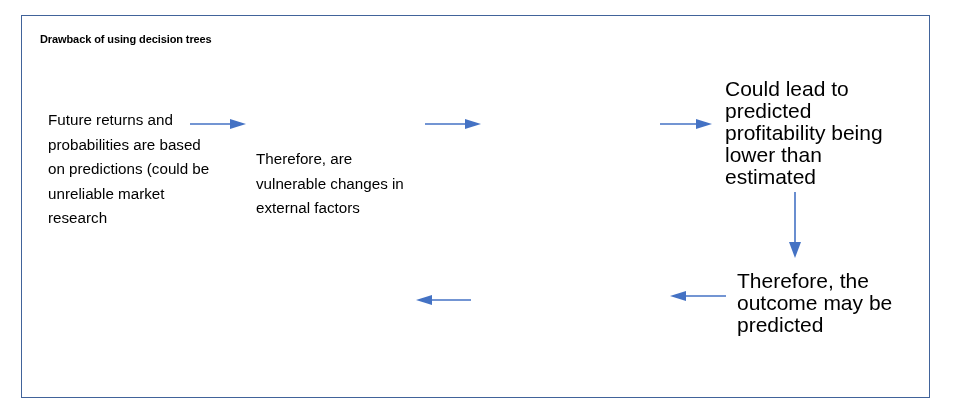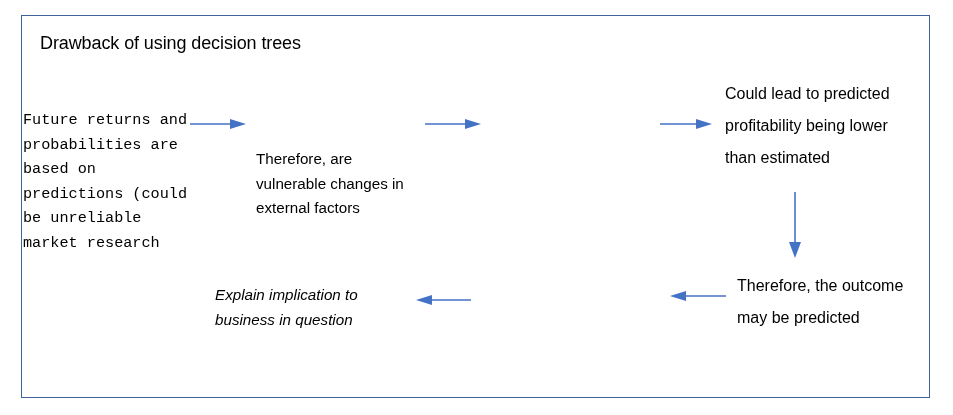--- a/index.html
+++ b/index.html
@@ -30,40 +30,40 @@
     height: 383px;
     border: 1.5px solid #41639A;
     box-sizing: border-box;
     background: transparent;
   }
 
   .frame-title {
     position: absolute;
     left: 40px;
     top: 33px;
-    font-size: 18px;
-    font-weight: normal;
+    font-size: 11px;
+    font-weight: bold;
     letter-spacing: -0.1px;
     color: #000000;
     white-space: nowrap;
   }
 
   
   .node {
     position: absolute;
     color: #000000;
     line-height: 24px;
     white-space: pre-line;
   }
   .node.small  { font-size: 15.2px; line-height: 24.5px; }
-  .node.medium { font-size: 16px; line-height: 32px; }
+  .node.medium { font-size: 21px; line-height: 22px; }
   .node .ital  { font-style: italic; }
   .node.italic { font-style: italic; }
 
-  #node-future      { left: 23px;  top: 108px; width: 170px; font-family: Liberation Mono, monospace; }
+  #node-future      { left: 48px;  top: 108px; width: 170px; }
   #node-therefore   { left: 256px; top: 105px; width: 160px; margin-top: 42px; }
   #node-pestle      { left: 492px; top: 92px;  width: 165px; }
   #node-couldlead   { left: 725px; top: 78px;  width: 190px; }
   #node-outcome     { left: 737px; top: 270px; width: 200px; }
   #node-business    { left: 492px; top: 273px; width: 190px; }
   #node-explain     { left: 215px; top: 283px; width: 180px; }
 
   
   .arrow {
     position: absolute;
@@ -132,15 +132,14 @@
   </div>
 
 
   <div class="arrow" id="arrow-6">
     <svg width="56" height="12" viewBox="0 0 56 12">
       <line x1="15" y1="6" x2="56" y2="6" stroke="#4472C4" stroke-width="1.6"></line>
       <polygon points="17,1 1,6 17,11" fill="#4472C4"></polygon>
     </svg>
   </div>
 
-  <div class="node small italic" id="node-explain">Explain implication to business in question</div>
 
 </div>
 
 </body></html>

